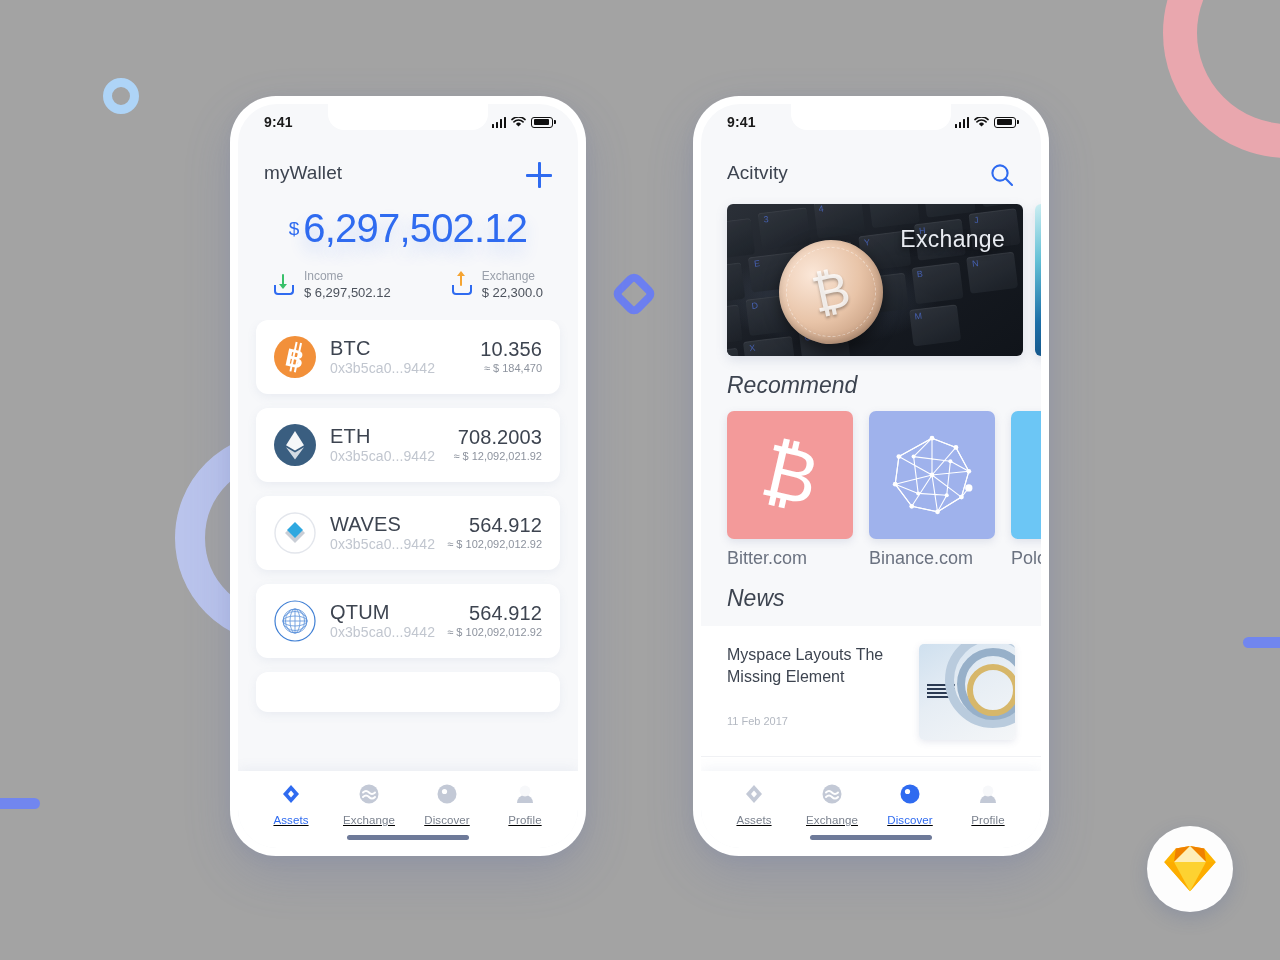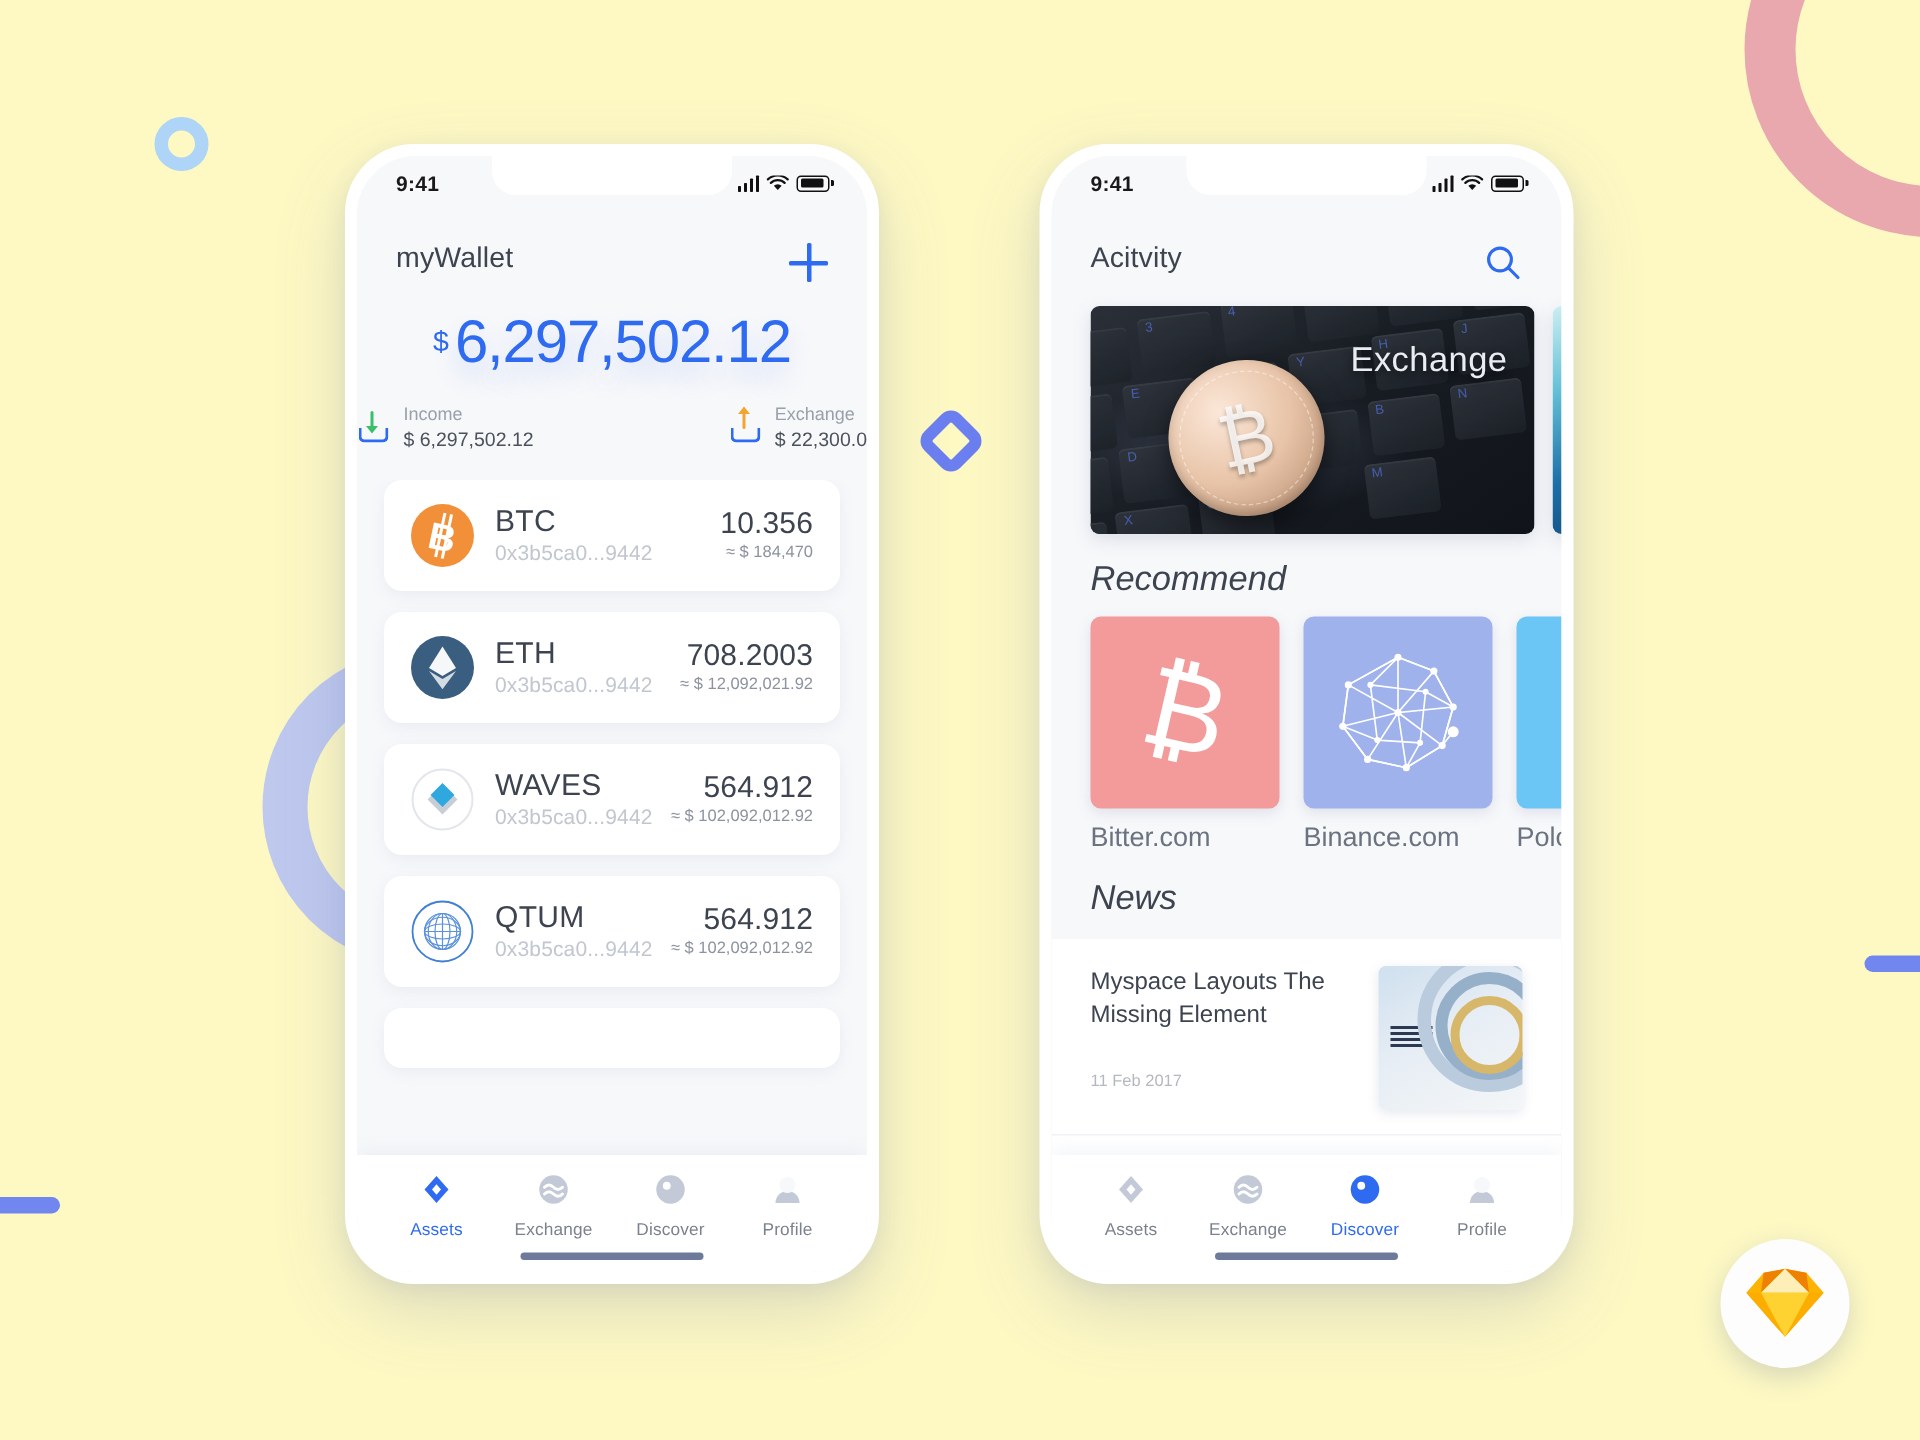--- a/index.html
+++ b/index.html
@@ -2,21 +2,21 @@
 <html><head>
 <meta charset="utf-8">
 <style>
   * { box-sizing: border-box; margin: 0; padding: 0; }
   html, body {
     width: 1280px; height: 960px;
     font-family: "Liberation Sans", sans-serif;
     background: #e8ecfb;
     overflow: hidden;
   }
-  #stage { position: relative; width: 1280px; height: 960px; background: #fef9c3; }
+  #stage { position: relative; width: 1280px; height: 960px; background: #a3a3a3; }
 
   
   .deco { position: absolute; }
   .ring-pink {
     top: -92px; left: 1163px; width: 250px; height: 250px;
     border-radius: 50%; border: 34px solid #e9a7ae;
   }
   .ring-small-blue {
     top: 78px; left: 103px; width: 36px; height: 36px;
     border-radius: 50%; border: 9px solid #aed4f7;
@@ -85,21 +85,21 @@
   .search-btn { width: 26px; height: 26px; cursor: pointer; }
 
   
   .balance-block { flex: 0 0 auto; padding: 14px 0 18px; text-align: center; }
   .balance-row { display: flex; align-items: flex-start; justify-content: center; gap: 4px; }
   .bal-cur { font-size: 19px; color: #2f6bf0; margin-top: 10px; }
   .bal-amt {
     font-size: 40px; font-weight: 500; color: #2f6bf0; letter-spacing: -.8px;
     text-shadow: 0 10px 16px rgba(47,107,240,.22); line-height: 1;
   }
-  .io-row { display: flex; justify-content: space-between; gap: 60px; margin-top: 20px; }
+  .io-row { display: flex; justify-content: center; gap: 60px; margin-top: 20px; }
   .io-item { display: flex; align-items: center; gap: 9px; }
   .io-ico { width: 22px; height: 22px; position: relative; flex: 0 0 22px; }
   .io-tray {
     position: absolute; bottom: 1px; left: 1px; width: 20px; height: 10px;
     border: 2px solid #2f6bf0; border-top: none;
     border-bottom-left-radius: 4px; border-bottom-right-radius: 4px;
   }
   .io-arrow { position: absolute; left: 9px; width: 2.3px; height: 11px; border-radius: 1px; }
   .io-arrow::after {
     content: ""; position: absolute; left: -2.6px; width: 0; height: 0;
@@ -126,21 +126,21 @@
   .coin-addr { font-size: 14px; color: #c1c6cf; line-height: 1.2; letter-spacing: .1px; }
   .coin-right { text-align: right; flex: 0 0 auto; }
   .coin-amt { font-size: 20px; color: #3d4450; line-height: 1.15; letter-spacing: .1px; }
   .coin-usd { font-size: 11px; color: #8d939e; line-height: 1.35; }
 
   
   .tabbar {
     flex: 0 0 auto; background: #fff; padding: 11px 14px 6px;
     box-shadow: 0 -2px 12px rgba(120,135,175,.10); position: relative; z-index: 10;
   }
-  .tabs { display: flex; }
+  .tabs { display: flex; text-decoration: underline; }
   .tab { flex: 1 1 0; text-align: center; cursor: pointer; }
   .tab-ico { width: 24px; height: 24px; margin: 0 auto 4px; }
   .tab-lbl { font-size: 11.5px; color: #7b828e; letter-spacing: .1px; }
   .tab.active .tab-lbl { color: #2f6bf0; }
   .home-ind {
     width: 122px; height: 5px; border-radius: 3px;
     background: #6e7a99; margin: 9px auto 2px;
   }
 
   

